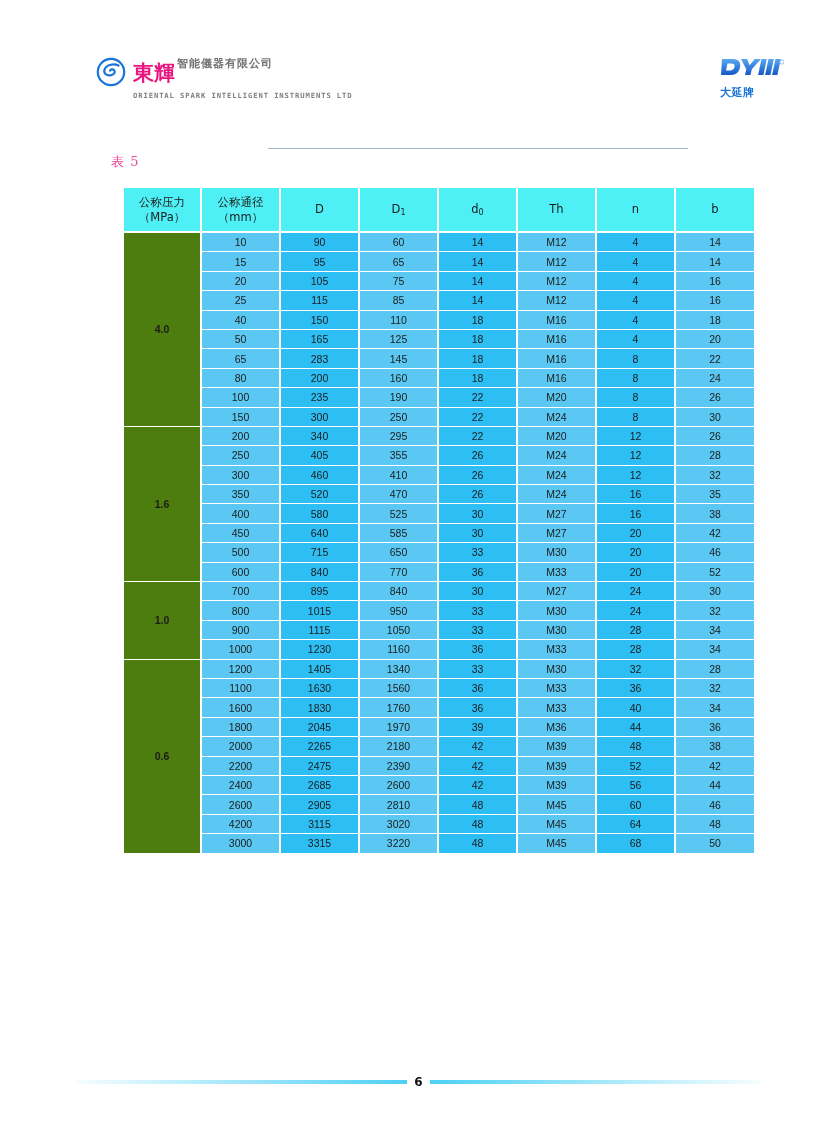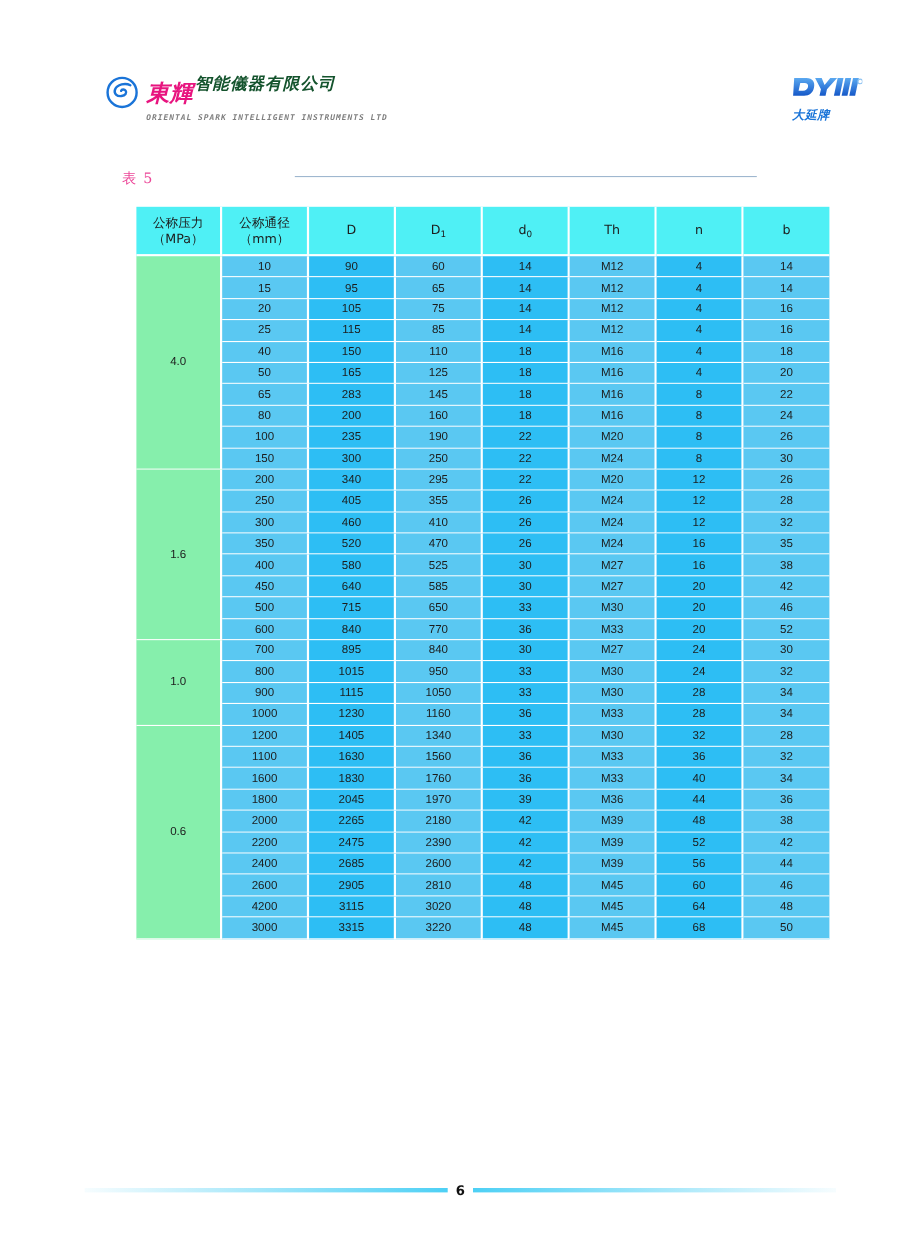--- a/index.html
+++ b/index.html
@@ -13,24 +13,23 @@
     height: 1144px;
     position: relative;
     font-family: "Liberation Sans", "DejaVu Sans", sans-serif;
     overflow: hidden;
   }
 
   
   .page-header {
     position: absolute;
     left: 0;
-    top: 60px;
+    top: 48px;
     width: 837px;
     height: 56px;
-    font-style: italic;
   }
   .logo-left {
     position: absolute;
     left: 96px;
     top: 8px;
     display: flex;
     align-items: flex-start;
   }
   .logo-mark {
     width: 30px;
@@ -50,23 +49,23 @@
   .logo-cn-main {
     font-family: "DejaVu Sans", sans-serif;
     font-size: 21px;
     font-weight: bold;
     color: #e8147f;
     letter-spacing: 0px;
     line-height: 22px;
   }
   .logo-cn-sub {
     font-family: "DejaVu Sans", sans-serif;
-    font-size: 15px;
+    font-size: 11px;
     font-weight: bold;
-    color: #14532d;
+    color: #737373;
     letter-spacing: 1px;
     line-height: 16px;
     margin-left: 2px;
     margin-bottom: 12px;
   }
   .logo-en {
     font-family: "DejaVu Sans Mono", monospace;
     font-size: 7.2px;
     font-weight: bold;
     color: #7f7f7f;
@@ -161,24 +160,25 @@
     font-size: 10.5px;
   }
   .spec-table tbody td.last-col { border-right: 0; }
 
   
   .col-a { background: #5ac8f2; }
   .col-b { background: #2dbef4; }
 
   
   td.group-cell {
-    background: #86efac;
+    background: #4d7c0f;
     font-size: 10.5px;
     border-right: 2px solid #ffffff;
     border-bottom: 1px solid #ffffff;
+    font-weight: bold;
   }
   tbody tr.group-start td.group-cell { border-top: 0; }
 
   
   .page-footer {
     position: absolute;
     left: 0;
     top: 1072px;
     width: 837px;
     height: 20px;

